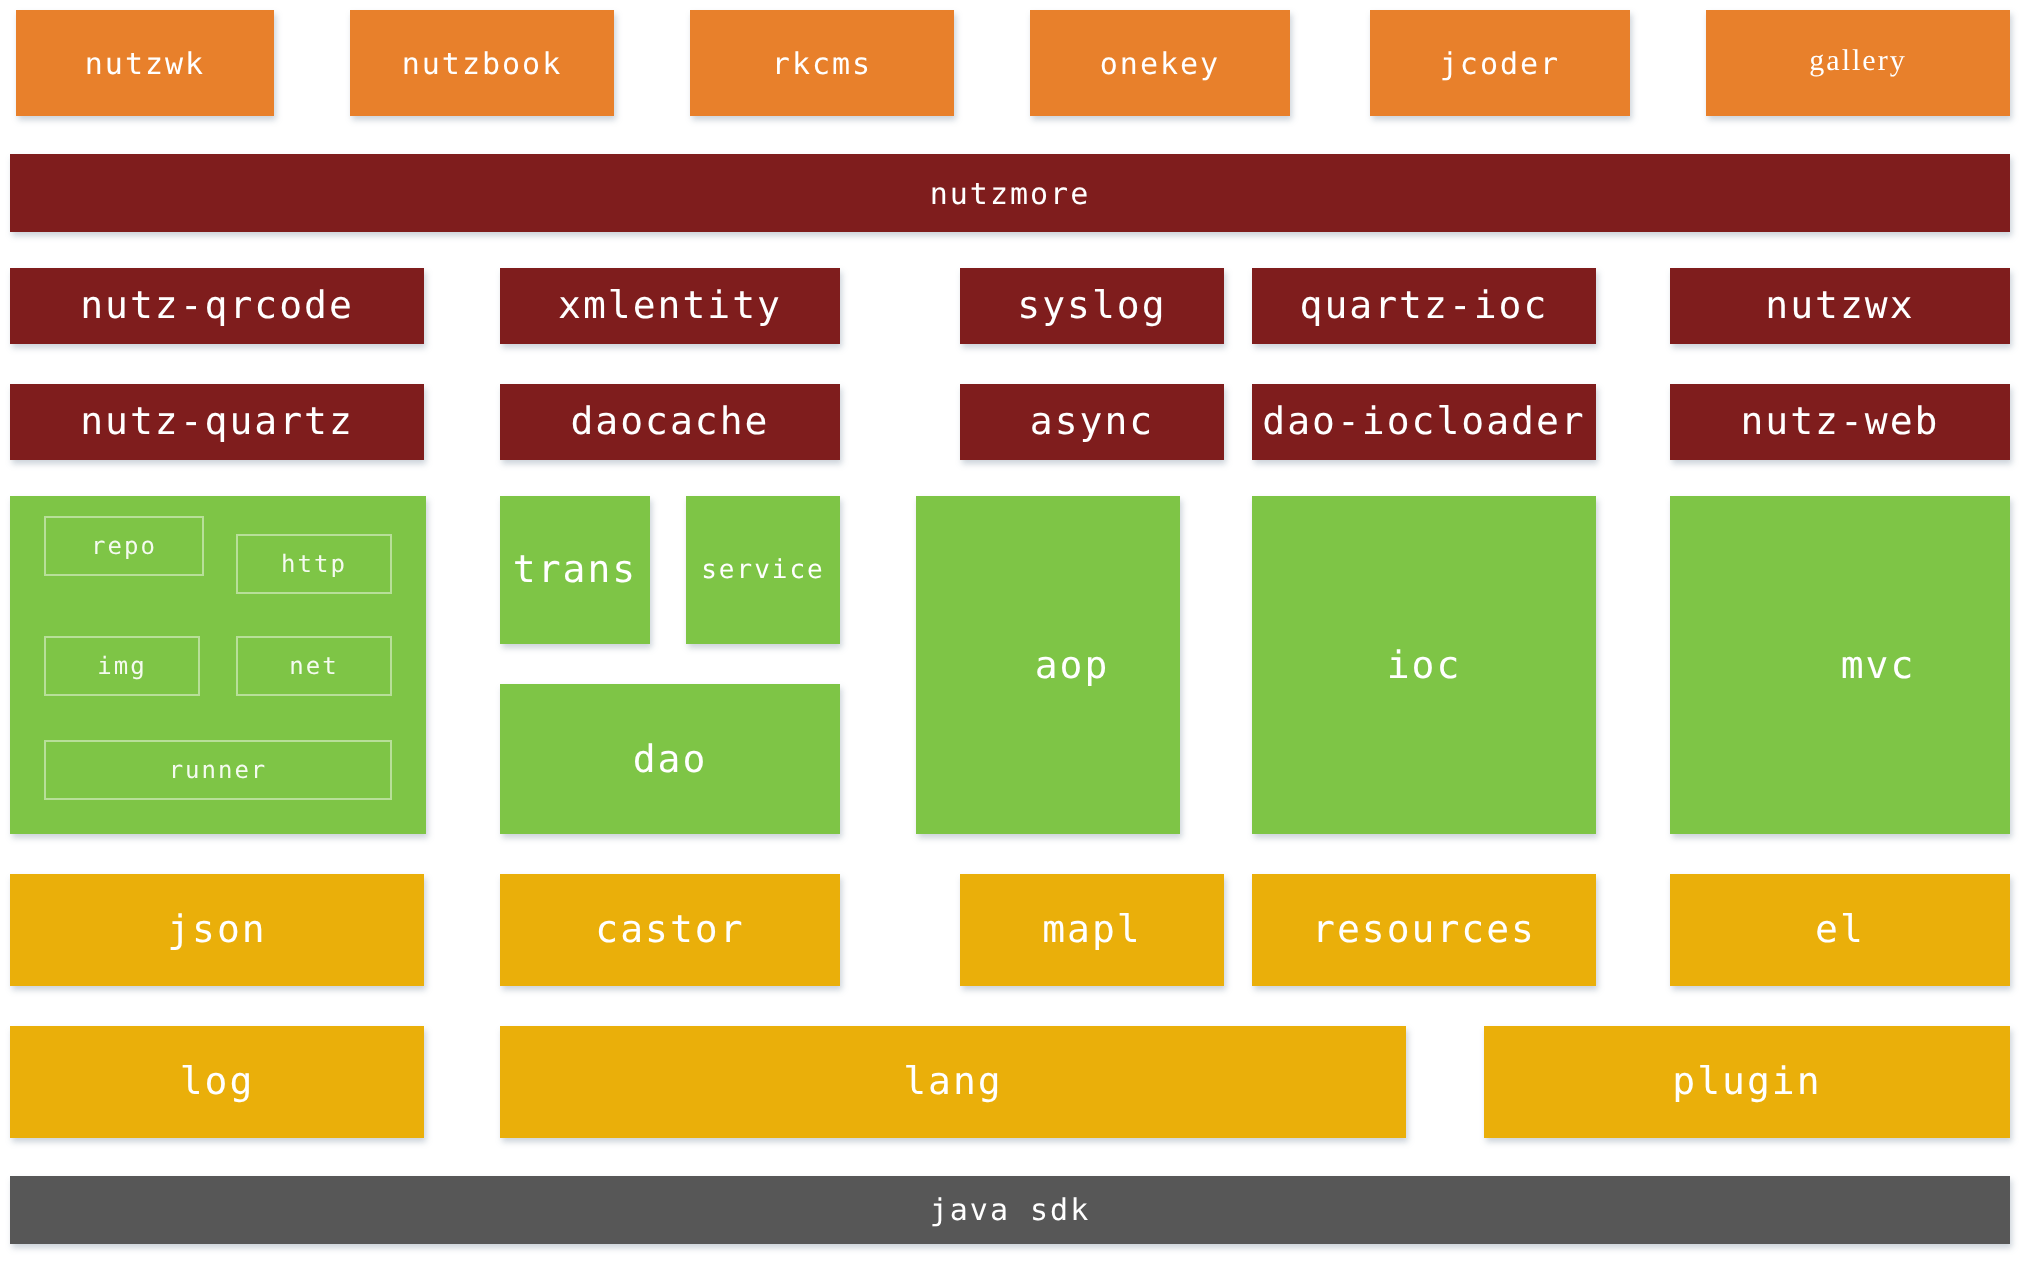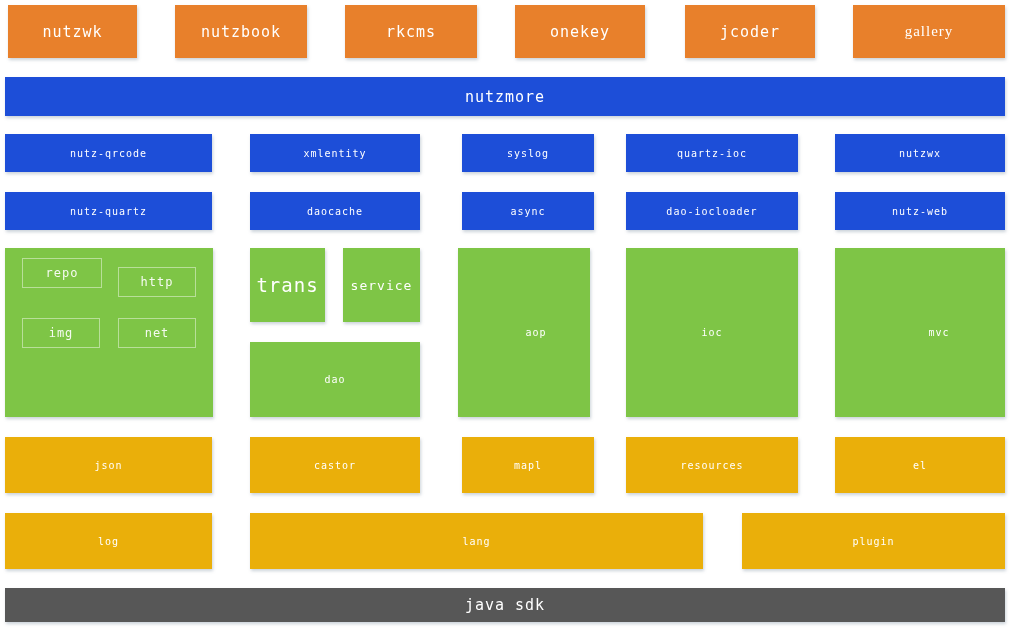--- a/index.html
+++ b/index.html
@@ -7,28 +7,28 @@
     position:relative;
     width:1011px; height:633px;
     background:#ffffff;
     font-family:"DejaVu Sans Mono","Liberation Mono",monospace;
     overflow:hidden;
   }
   .box {
     position:absolute;
     display:flex; align-items:center; justify-content:center;
     color:#ffffff;
-    font-size:10px;
+    font-size:19px;
     letter-spacing:1px;
     box-shadow:1px 2px 3px rgba(110,130,150,0.35);
     box-sizing:border-box;
     white-space:nowrap;
   }
   .orange { background:#E8802B; }
-  .blue   { background:#1d4ed8; }
+  .blue   { background:#7f1d1d; }
   .green  { background:#7EC546; }
   .yellow { background:#EAAF0A; }
   .dark   { background:#575757; }
 
   
   .app   { top:5px; height:53px; font-size:15px; }
   .app1 { left:8px;   width:129px; }
   .app2 { left:175px; width:132px; }
   .app3 { left:345px; width:132px; }
   .app4 { left:515px; width:130px; }
@@ -36,21 +36,21 @@
   .app6 { left:853px; width:152px;font-family:Liberation Serif, serif; }
 
   
   .nutzmore { left:5px; top:77px; width:1000px; height:39px; font-size:15px; }
 
   
   .mrow1 { top:134px; height:38px; }
   .mrow2 { top:192px; height:38px; }
   .c1 { left:5px;   width:207px; }
   .c2 { left:250px; width:170px; }
-  .c3 { left:462px; width:132px; }
+  .c3 { left:480px; width:132px; }
   .c4 { left:626px; width:172px; }
   .c5 { left:835px; width:170px; }
 
   
   .tools-group { left:5px; top:248px; width:208px; height:169px; box-shadow:1px 2px 3px rgba(110,130,150,0.35); background:#7EC546; position:absolute; box-sizing:border-box; }
   .tool {
     position:absolute;
     display:flex; align-items:center; justify-content:center;
     background:#7EC546;
     border:1px solid rgba(255,255,255,0.45);
@@ -113,20 +113,21 @@
     <div class="box blue mrow2 c4">dao-iocloader</div>
     <div class="box blue mrow2 c5">nutz-web</div>
   </div>
 
   <div>
     <div class="tools-group">
       <div class="tool tool1">repo</div>
       <div class="tool tool2">http</div>
       <div class="tool tool3">img</div>
       <div class="tool tool4">net</div>
+      <div class="tool tool5">runner</div>
     </div>
     <div class="box green trans">trans</div>
     <div class="box green service">service</div>
     <div class="box green dao">dao</div>
     <div class="box green aop">aop</div>
     <div class="box green ioc">ioc</div>
     <div class="box green mvc">mvc</div>
   </div>
 
   <div>

